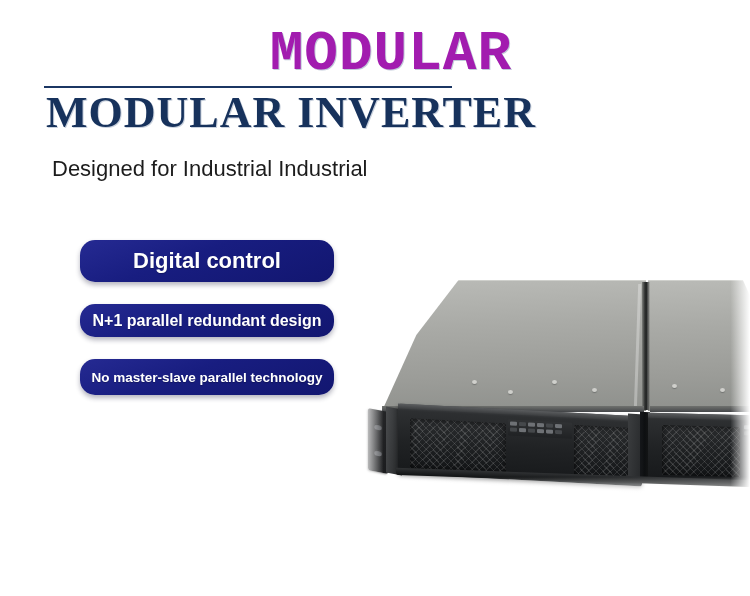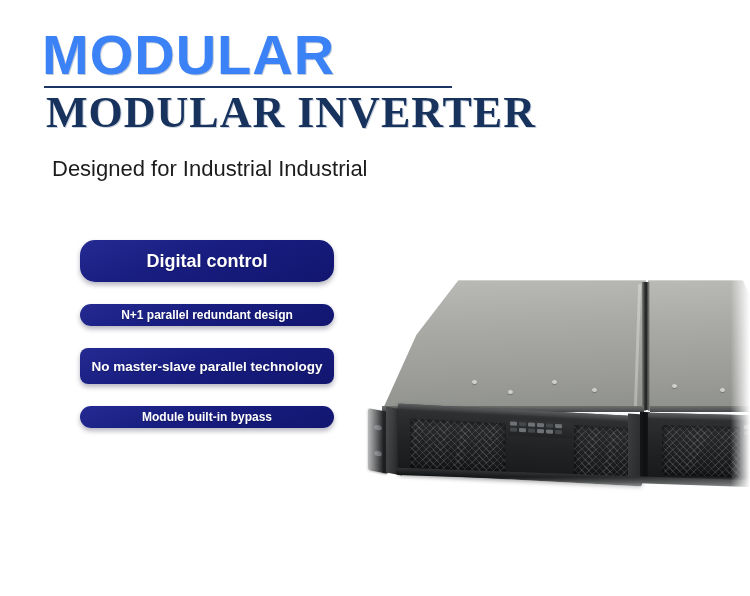--- a/index.html
+++ b/index.html
@@ -17,28 +17,29 @@
   }
 
   
   .title-block {
     position: absolute;
     left: 42px;
     top: 26px;
     width: 470px;
   }
   .title-line1 {
-    font-family: Liberation Sans, sans-serif;
+    font-family: Liberation Mono, monospace;
     font-weight: bold;
     font-size: 56px;
     line-height: 1.03;
     letter-spacing: 1px;
-    color: #3b82f6;
+    color: #a21caf;
     white-space: nowrap;
     text-shadow: 1px 1px 0 rgba(120,140,170,0.45);
+    text-align: right;
   }
   .title-rule {
     width: 408px;
     height: 2px;
     background: #1b3663;
     margin: 2px 0 2px 2px;
   }
   .title-line2 {
     font-family: "Liberation Serif", serif;
     font-weight: bold;
@@ -79,23 +80,23 @@
     font-family: "Liberation Sans", sans-serif;
     font-weight: bold;
     display: flex;
     align-items: center;
     justify-content: center;
     box-shadow: 0 3px 5px rgba(30,30,60,0.33);
     margin-bottom: 22px;
     overflow: hidden;
     text-shadow: 0 1px 1px rgba(0,0,0,0.25);
   }
-  .pill-lg { height: 42px; font-size: 18px; }
-  .pill-md { height: 22px; font-size: 12px; }
-  .pill-sm { height: 36px; font-size: 13.5px; border-radius: 8px; }
+  .pill-lg { height: 42px; font-size: 22px; }
+  .pill-md { height: 33px; font-size: 16px; }
+  .pill-sm { height: 36px; font-size: 13.5px; }
 
   
   .product {
     position: absolute;
     left: 360px;
     top: 258px;
     width: 390px;
     height: 238px;
   }
   .prod-shadow {
@@ -349,23 +350,20 @@
 <div class="features">
   <div class="pill pill-lg">
     <span>Digital control</span>
   </div>
   <div class="pill pill-md">
     <span>N+1 parallel redundant design</span>
   </div>
   <div class="pill pill-sm">
     <span>No master-slave parallel technology</span>
   </div>
-  <div class="pill pill-md">
-    <span>Module built-in bypass</span>
-  </div>
 </div>
 
 <div class="product">
 
   <div class="prod-shadow"></div>
 
   <div class="top-plate top-a"></div>
   <div class="top-plate top-b"></div>
   <div class="plate-crease"></div>
   <div class="plate-seam"></div>

